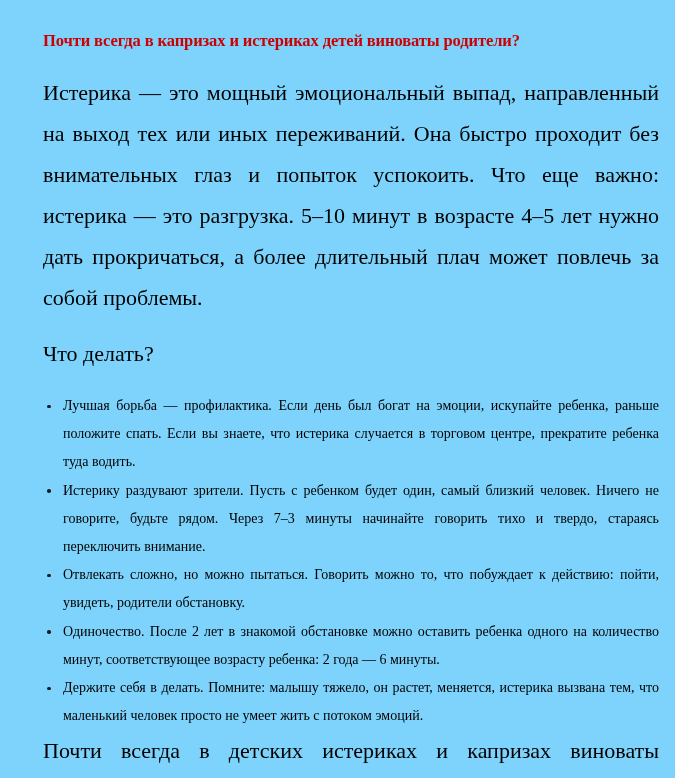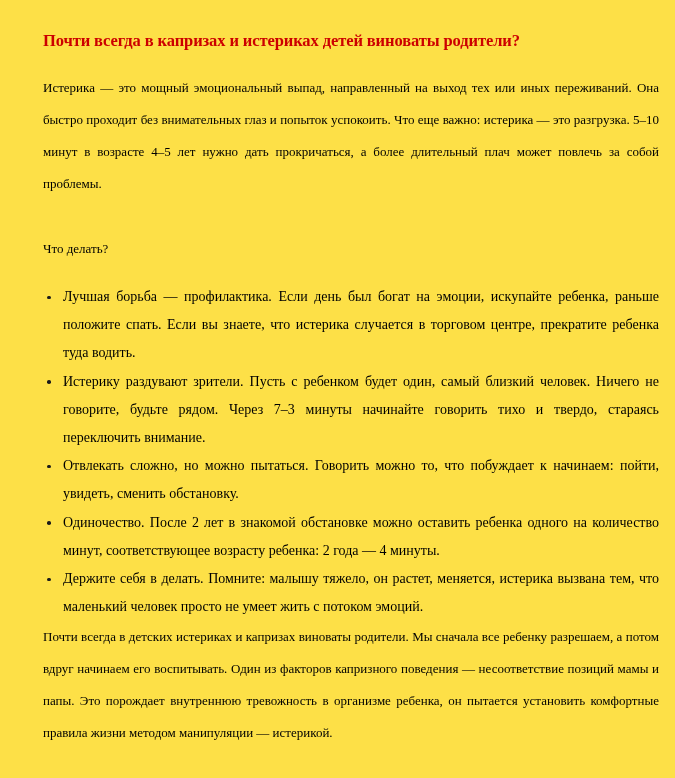--- a/index.html
+++ b/index.html
@@ -12,21 +12,21 @@
     height: 778px;
     overflow: hidden;
     font-family: "Liberation Serif", "DejaVu Serif", serif;
     color: #000000;
   }
   .page {
     box-sizing: border-box;
     width: 675px;
     height: 778px;
     padding: 0;
-    background: #fde047;
+    background: #7dd3fc;
     position: relative;
   }
   .doc-heading {
     margin: 0;
     padding: 0;
     position: absolute;
     left: 43px;
     top: 30px;
     width: 615px;
     font-size: 16.5px;
@@ -36,30 +36,30 @@
     letter-spacing: -0.1px;
   }
   .body-block {
     position: absolute;
     left: 43px;
     top: 72px;
     width: 616px;
   }
   p.para {
     margin: 0 0 0 0;
-    font-size: 13px;
-    line-height: 32px;
+    font-size: 22px;
+    line-height: 41px;
     text-align: justify;
     text-justify: inter-word;
     -webkit-hyphens: none;
     hyphens: none;
   }
   p.para.q {
     text-align: left;
-    margin-top: 33px;
+    margin-top: 15px;
   }
   ul.bullets {
     list-style: none;
     margin: 18px 0 0 0;
     padding: 0;
   }
   ul.bullets li {
     position: relative;
     padding-left: 20px;
     margin: 0 0 0 0;
@@ -102,25 +102,25 @@
       <li>
         <span class="bullet-dot"></span>
         <span class="li-text">Лучшая борьба — профилактика. Если день был богат на эмоции, искупайте ребенка, раньше положите спать. Если вы знаете, что истерика случается в торговом центре, прекратите ребенка туда водить.</span>
       </li>
       <li>
         <span class="bullet-dot"></span>
         <span class="li-text">Истерику раздувают зрители. Пусть с ребенком будет один, самый близкий человек. Ничего не говорите, будьте рядом. Через 7–3 минуты начинайте говорить тихо и твердо, стараясь переключить внимание.</span>
       </li>
       <li>
         <span class="bullet-dot"></span>
-        <span class="li-text">Отвлекать сложно, но можно пытаться. Говорить можно то, что побуждает к начинаем: пойти, увидеть, сменить обстановку.</span>
+        <span class="li-text">Отвлекать сложно, но можно пытаться. Говорить можно то, что побуждает к действию: пойти, увидеть, родители обстановку.</span>
       </li>
       <li>
         <span class="bullet-dot"></span>
-        <span class="li-text">Одиночество. После 2 лет в знакомой обстановке можно оставить ребенка одного на количество минут, соответствующее возрасту ребенка: 2 года — 4 минуты.</span>
+        <span class="li-text">Одиночество. После 2 лет в знакомой обстановке можно оставить ребенка одного на количество минут, соответствующее возрасту ребенка: 2 года — 6 минуты.</span>
       </li>
       <li>
         <span class="bullet-dot"></span>
         <span class="li-text">Держите себя в делать. Помните: малышу тяжело, он растет, меняется, истерика вызвана тем, что маленький человек просто не умеет жить с потоком эмоций.</span>
       </li>
     </ul>
 
     <p class="para closing">Почти всегда в детских истериках и капризах виноваты родители. Мы сначала все ребенку разрешаем, а потом вдруг начинаем его воспитывать. Один из факторов капризного поведения — несоответствие позиций мамы и папы. Это порождает внутреннюю тревожность в организме ребенка, он пытается установить комфортные правила жизни методом манипуляции — истерикой.</p>
 
   </div>

